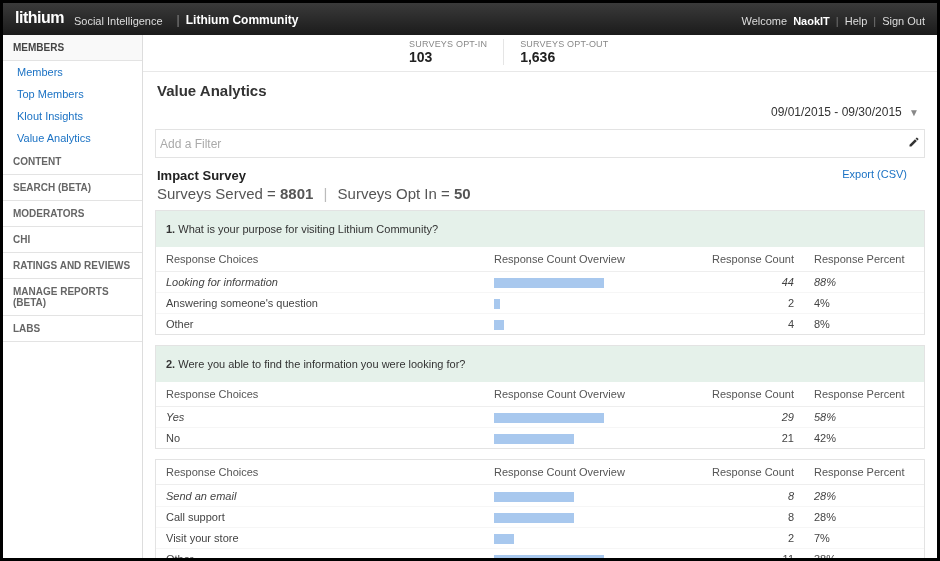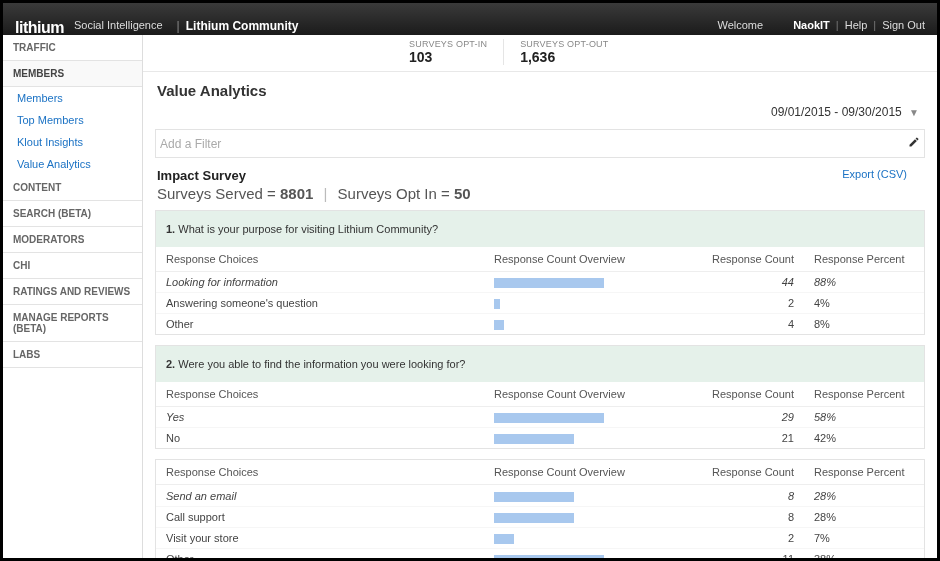--- a/index.html
+++ b/index.html
@@ -12,31 +12,31 @@
     height: 561px;
     overflow: hidden;
     border: 3px solid #000;
   }
   
   .topbar {
     background: linear-gradient(#3a3a3a, #1b1b1b);
     color: #eee;
     height: 32px;
     display: flex;
-    align-items: flex-start;
-    padding: 16px 12px;
+    align-items: flex-end;
+    padding: 8px 12px;
   }
   .brand { font-weight: bold; font-size: 16px; letter-spacing: -0.5px; margin-right: 10px; color:#fff; font-family: Arial; }
   .brand-sub { font-size: 11px; margin-right: 8px; color:#ddd; }
   .brand-sep { color:#888; margin: 0 6px; }
   .brand-community { font-weight: bold; font-size: 12px; color:#fff; }
   .topbar .spacer { flex: 1; }
   .topbar .right { font-size: 11px; color:#ddd; display:flex; align-items:center; gap:6px; }
   .topbar .right .sep { color:#777; }
-  .topbar .right .user { font-weight:bold; color:#fff;margin-left:24px; }
+  .topbar .right .user { font-weight:bold; color:#fff; }
   .topbar .right a { color:#ddd; cursor:pointer; }
   
   .layout { display: flex; height: calc(100% - 32px); }
   .sidebar {
     width: 140px;
     border-right: 1px solid #ddd;
     background: #fff;
     font-size: 11px;
   }
   .sidebar .section-head {
@@ -142,21 +142,20 @@
     <span class="sep">|</span>
     <a>Help</a>
     <span class="sep">|</span>
     <a>Sign Out</a>
   </span>
 </div>
 
 <div class="layout">
 
   <div class="sidebar" id="sidebar">
-      <div class="section-head">TRAFFIC</div>
       <div class="section-head expanded">MEMBERS</div>
       <div class="sub-item">Members</div>
       <div class="sub-item">Top Members</div>
       <div class="sub-item">Klout Insights</div>
       <div class="sub-item current">Value Analytics</div>
       <div class="section-head">CONTENT</div>
       <div class="section-head">SEARCH (BETA)</div>
       <div class="section-head">MODERATORS</div>
       <div class="section-head">CHI</div>
       <div class="section-head">RATINGS AND REVIEWS</div>

